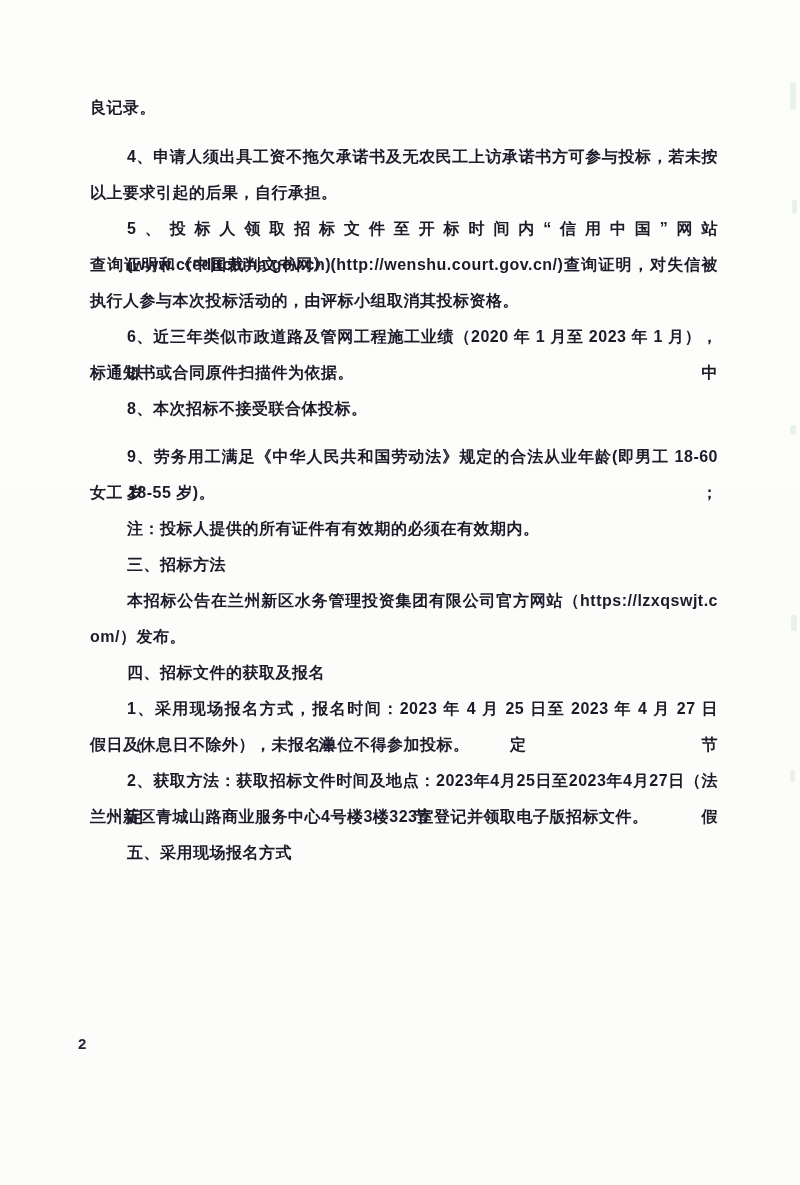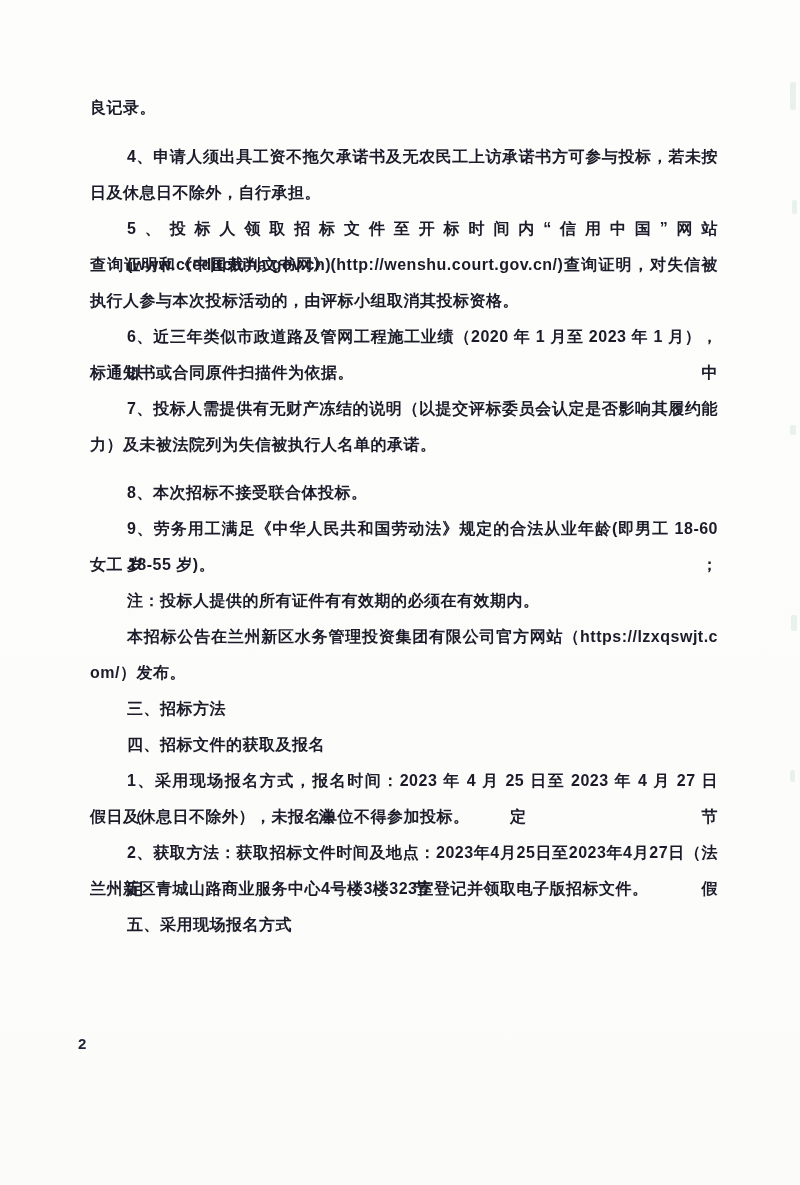--- a/index.html
+++ b/index.html
@@ -74,51 +74,47 @@
 <body>
 
 <div class="scan-page">
 
   <div class="doc-body">
       <div class="para body">
         <div class="line">良记录。</div>
       </div>
       <div class="para body">
         <div class="line indent full">4、申请人须出具工资不拖欠承诺书及无农民工上访承诺书方可参与投标，若未按</div>
-        <div class="line">日及休息日不除外，自行承担。</div>
+        <div class="line">以上要求引起的后果，自行承担。</div>
       </div>
       <div class="para body">
         <div class="line indent full">5、投标人领取招标文件至开标时间内“信用中国”网站(www.creditchina.gov.cn)</div>
         <div class="line full">查询证明和《中国裁判文书网》(http://wenshu.court.gov.cn/)查询证明，对失信被</div>
         <div class="line">执行人参与本次投标活动的，由评标小组取消其投标资格。</div>
       </div>
       <div class="para body">
         <div class="line indent full">6、近三年类似市政道路及管网工程施工业绩（2020 年 1 月至 2023 年 1 月），以中</div>
         <div class="line">标通知书或合同原件扫描件为依据。</div>
       </div>
       <div class="para body">
-        <div class="line indent full">7、投标人需提供有无财产冻结的说明（以提交评标委员会认定是否影响其履约能</div>
-        <div class="line">力）及未被法院列为失信被执行人名单的承诺。</div>
-      </div>
-      <div class="para body">
         <div class="line indent">8、本次招标不接受联合体投标。</div>
       </div>
       <div class="para body">
         <div class="line indent full">9、劳务用工满足《中华人民共和国劳动法》规定的合法从业年龄(即男工 18-60 岁；</div>
         <div class="line">女工 18-55 岁)。</div>
       </div>
       <div class="para note">
         <div class="line indent">注：投标人提供的所有证件有有效期的必须在有效期内。</div>
       </div>
+      <div class="para heading">
+        <div class="line indent">三、招标方法</div>
+      </div>
       <div class="para body">
         <div class="line indent full">本招标公告在兰州新区水务管理投资集团有限公司官方网站（https://lzxqswjt.c</div>
         <div class="line">om/）发布。</div>
-      </div>
-      <div class="para heading">
-        <div class="line indent">三、招标方法</div>
       </div>
       <div class="para heading">
         <div class="line indent">四、招标文件的获取及报名</div>
       </div>
       <div class="para body">
         <div class="line indent full">1、采用现场报名方式，报名时间：2023 年 4 月 25 日至 2023 年 4 月 27 日（法定节</div>
         <div class="line">假日及休息日不除外），未报名单位不得参加投标。</div>
       </div>
       <div class="para body">
         <div class="line indent full">2、获取方法：获取招标文件时间及地点：2023年4月25日至2023年4月27日（法定节假</div>

